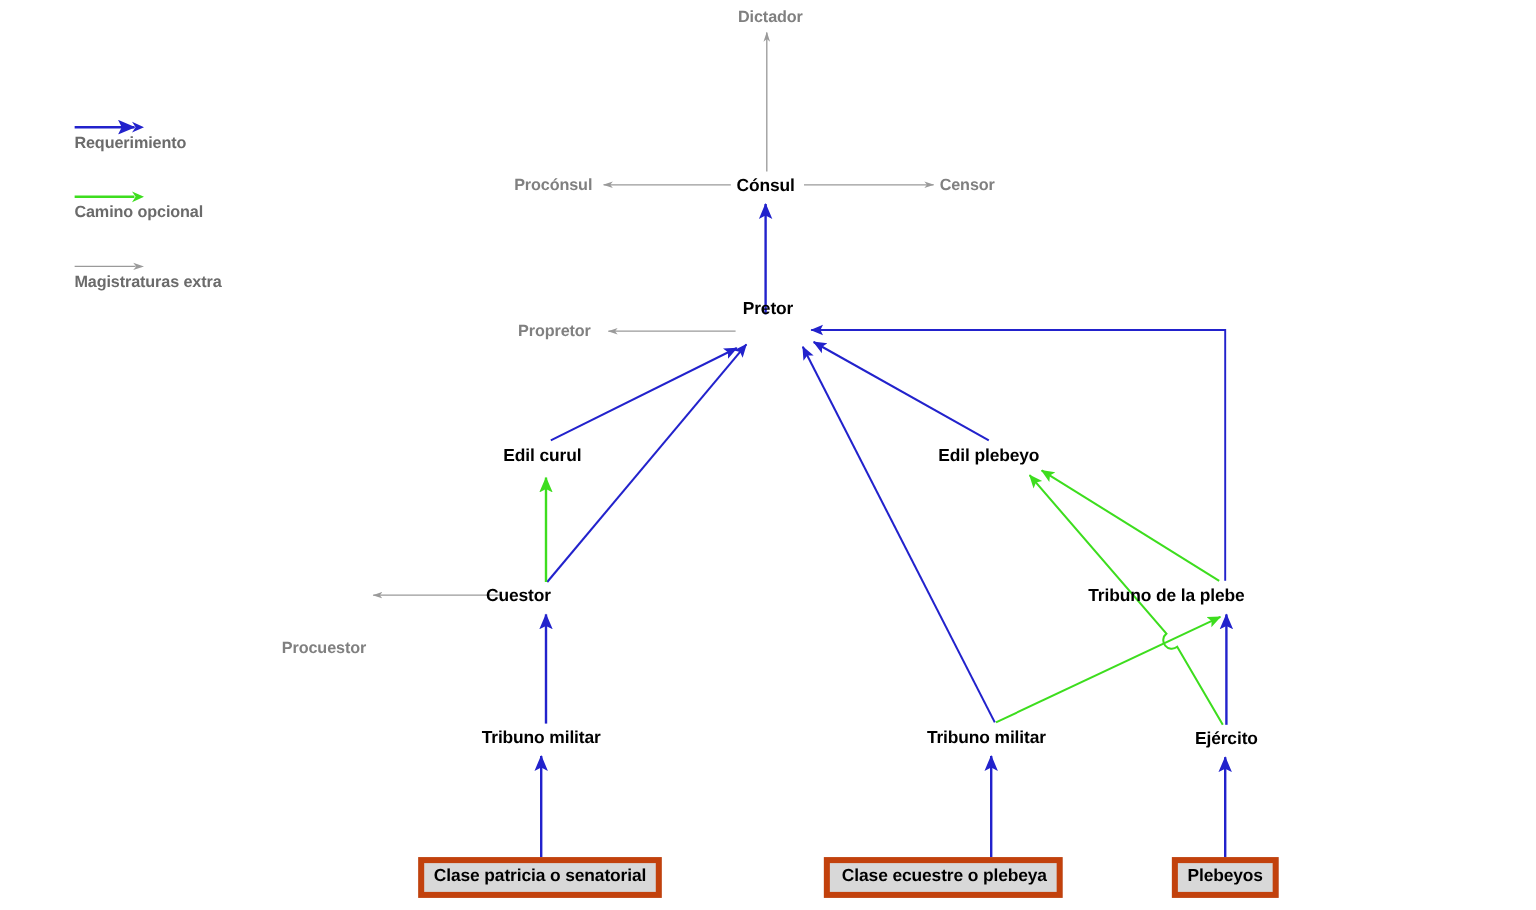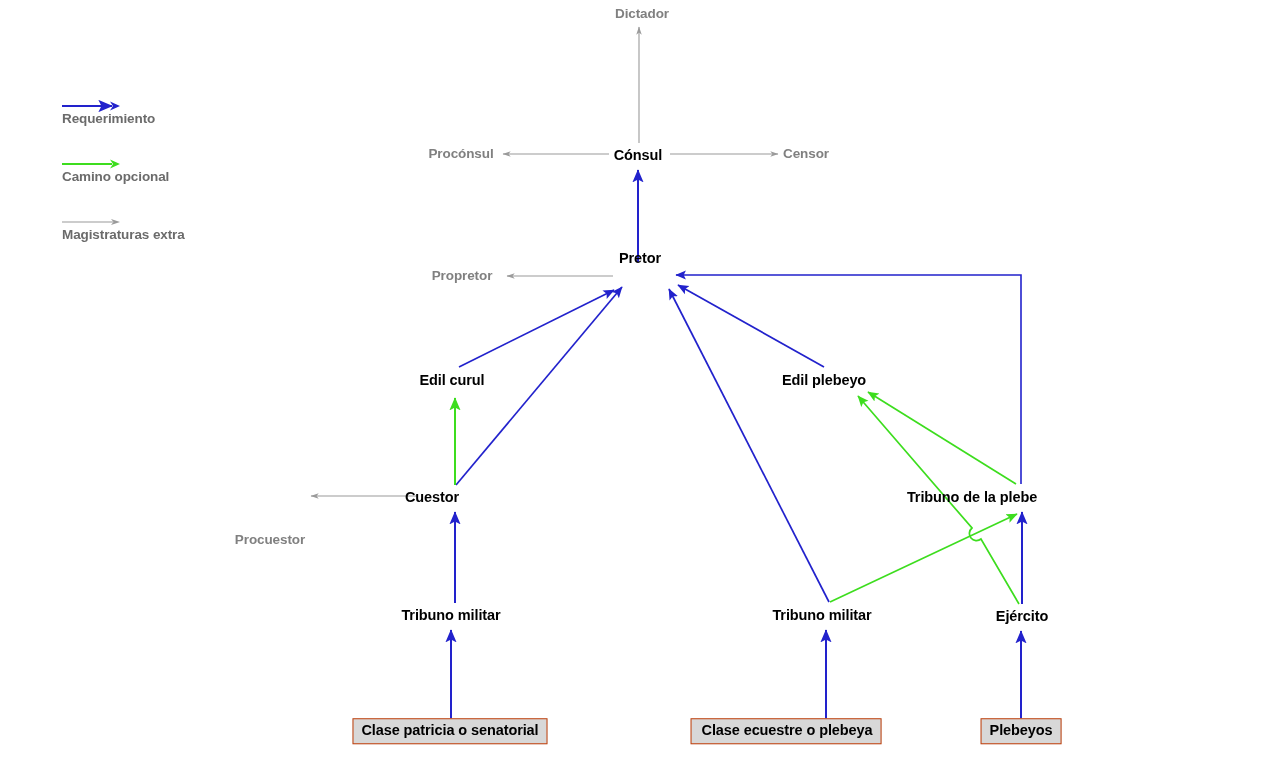--- a/index.html
+++ b/index.html
@@ -38,21 +38,21 @@
     letter-spacing: -0.1px;
     line-height: 1;
   }
   .node-label.extra {
     color: #808080;
     font-weight: bold;
     font-size: 13.5px;
   }
   .node-label.boxed {
     background: #d8d8d8;
-    border: 1px solid #c2410c;
+    border: 5px solid #c2410c;
     padding: 4px 8px 5px 8px;
     font-size: 14.5px;
     color: #000000;
   }
   .legend {
     position: absolute;
     left: 62px;
     top: 90px;
     width: 260px;
   }

